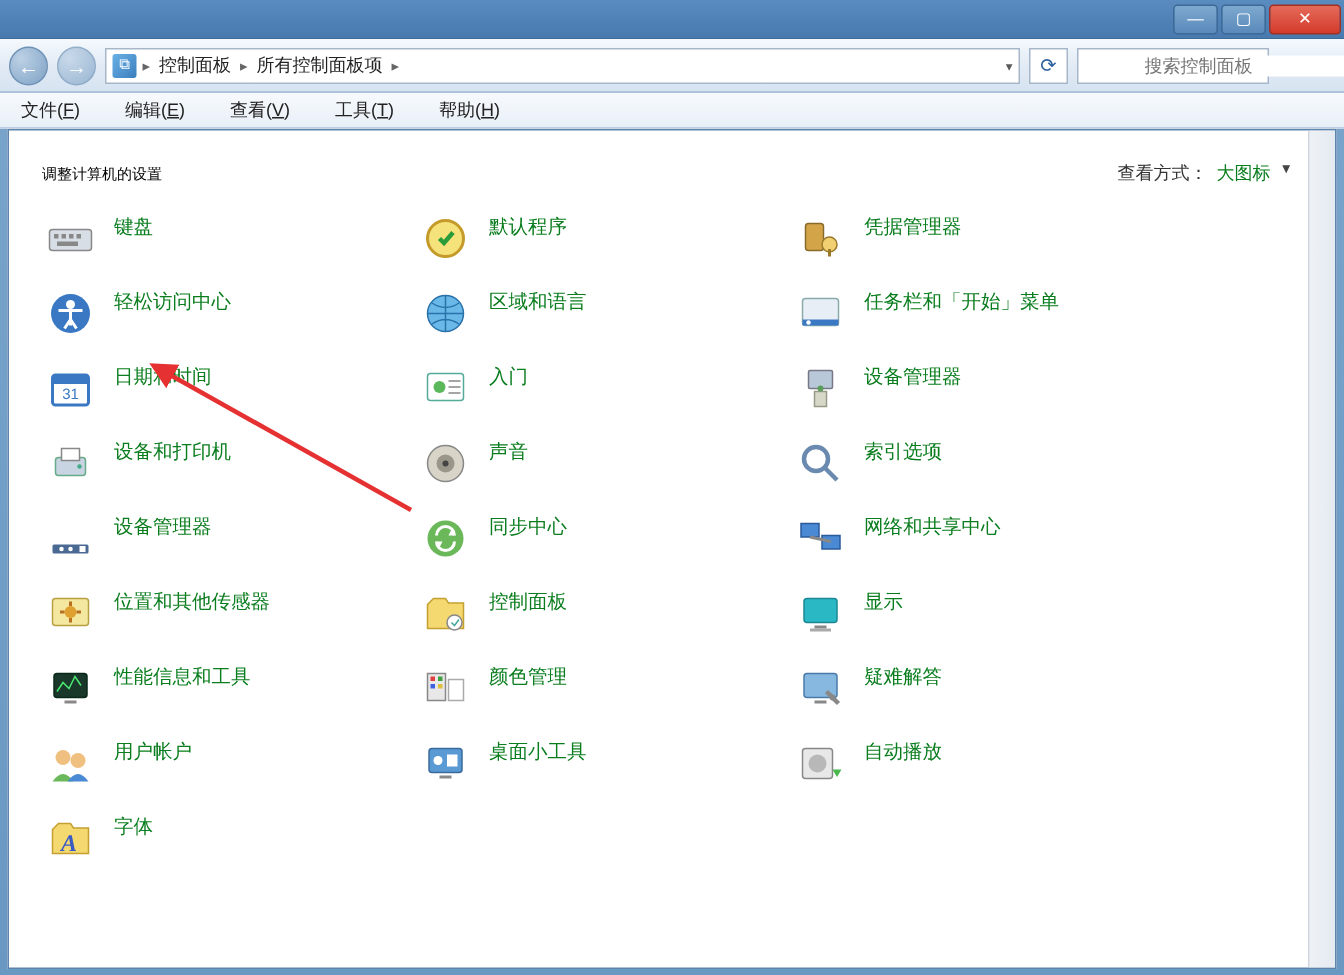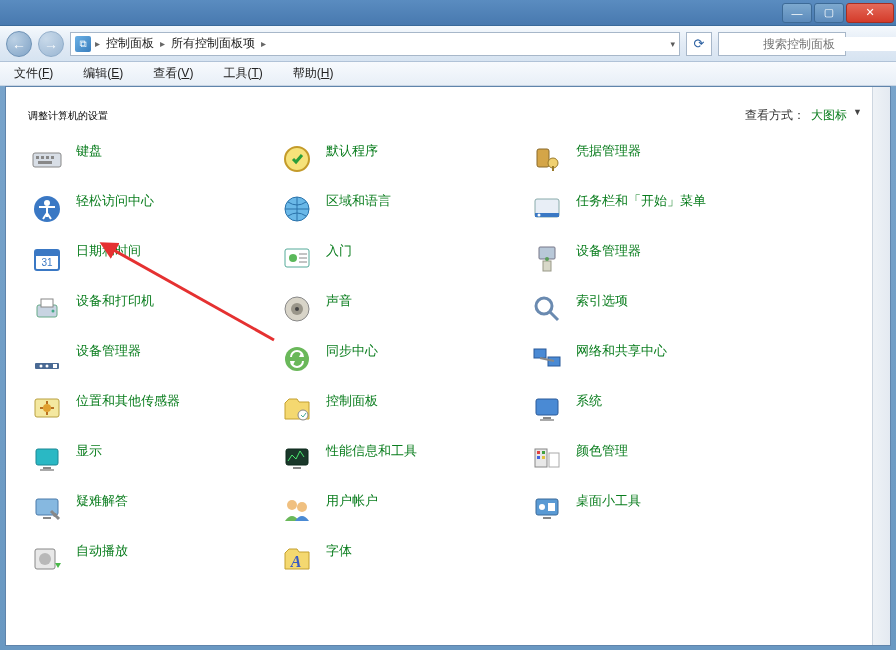--- a/index.html
+++ b/index.html
@@ -433,30 +433,20 @@
             <path d="M4 10 l4 -4 h8 l2 3 h10 v17 h-24 z" fill="#f4d870" stroke="#c4a030"></path>
             <circle cx="22" cy="22" r="5" fill="#fff" stroke="#888"></circle>
             <path d="M20 22 l2 2 l3 -4" stroke="#4a9" fill="none"></path>
           </svg>
         </div>
         <div class="label">控制面板</div>
       </div>
       <div class="cp-item">
         <div class="icon">
           <svg viewBox="0 0 32 32" width="32" height="32">
-            <rect x="5" y="6" width="22" height="16" rx="2" fill="#4a8ad4" stroke="#2a5a9a"></rect>
-            <rect x="12" y="24" width="8" height="2" fill="#888"></rect>
-            <rect x="9" y="26" width="14" height="2" fill="#aaa"></rect>
-          </svg>
-        </div>
-        <div class="label">系统</div>
-      </div>
-      <div class="cp-item">
-        <div class="icon">
-          <svg viewBox="0 0 32 32" width="32" height="32">
             <rect x="5" y="6" width="22" height="16" rx="2" fill="#2ab8c4" stroke="#1a8894"></rect>
             <rect x="12" y="24" width="8" height="2" fill="#888"></rect>
             <rect x="9" y="26" width="14" height="2" fill="#aaa"></rect>
           </svg>
         </div>
         <div class="label">显示</div>
       </div>
       <div class="cp-item">
         <div class="icon">
           <svg viewBox="0 0 32 32" width="32" height="32">

